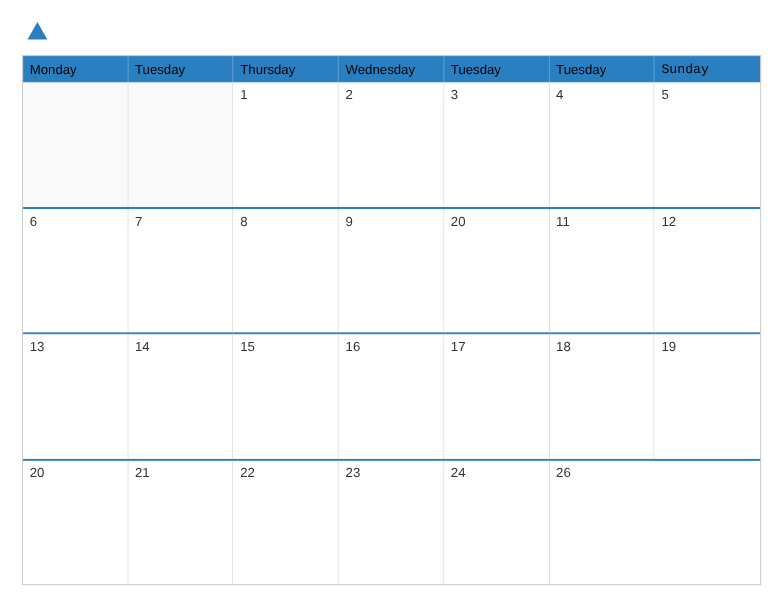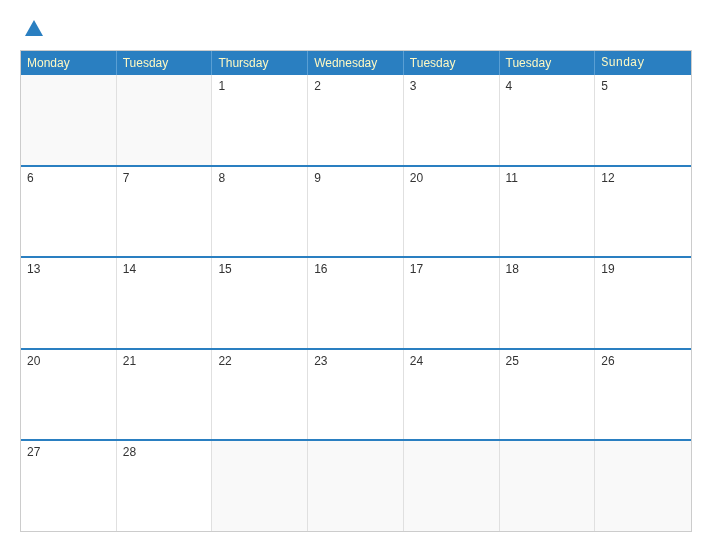--- a/index.html
+++ b/index.html
@@ -59,21 +59,21 @@
       display: flex;
       flex-direction: column;
       border: 1px solid #ccc;
     }
     .cal-header {
       display: grid;
       grid-template-columns: repeat(7, 1fr);
       background: #2a7fc1;
     }
     .cal-header-cell {
-      color: #fef9c3;
+      color: #000000;
       font-size: 12px;
       padding: 5px 6px;
       text-align: left;
       border-right: 1px solid #5a9fd4;
     }
     .cal-header-cell:last-child { border-right: none; font-family: Liberation Mono, monospace; }
     .cal-body {
       flex: 1;
       display: flex;
       flex-direction: column;
@@ -159,27 +159,17 @@
           <div class="cal-cell"><span class="day-num">17</span></div>
           <div class="cal-cell"><span class="day-num">18</span></div>
           <div class="cal-cell"><span class="day-num">19</span></div>
         </div>
         <div class="cal-week">
           <div class="cal-cell"><span class="day-num">20</span></div>
           <div class="cal-cell"><span class="day-num">21</span></div>
           <div class="cal-cell"><span class="day-num">22</span></div>
           <div class="cal-cell"><span class="day-num">23</span></div>
           <div class="cal-cell"><span class="day-num">24</span></div>
-          <div class="cal-cell"><span class="day-num">25</span></div>
           <div class="cal-cell"><span class="day-num">26</span></div>
-        </div>
-        <div class="cal-week">
-          <div class="cal-cell"><span class="day-num">27</span></div>
-          <div class="cal-cell"><span class="day-num">28</span></div>
-          <div class="cal-cell empty"></div>
-          <div class="cal-cell empty"></div>
-          <div class="cal-cell empty"></div>
-          <div class="cal-cell empty"></div>
-          <div class="cal-cell empty"></div>
         </div>
       </div>
   </div>
 </div>
 
 </body></html>

